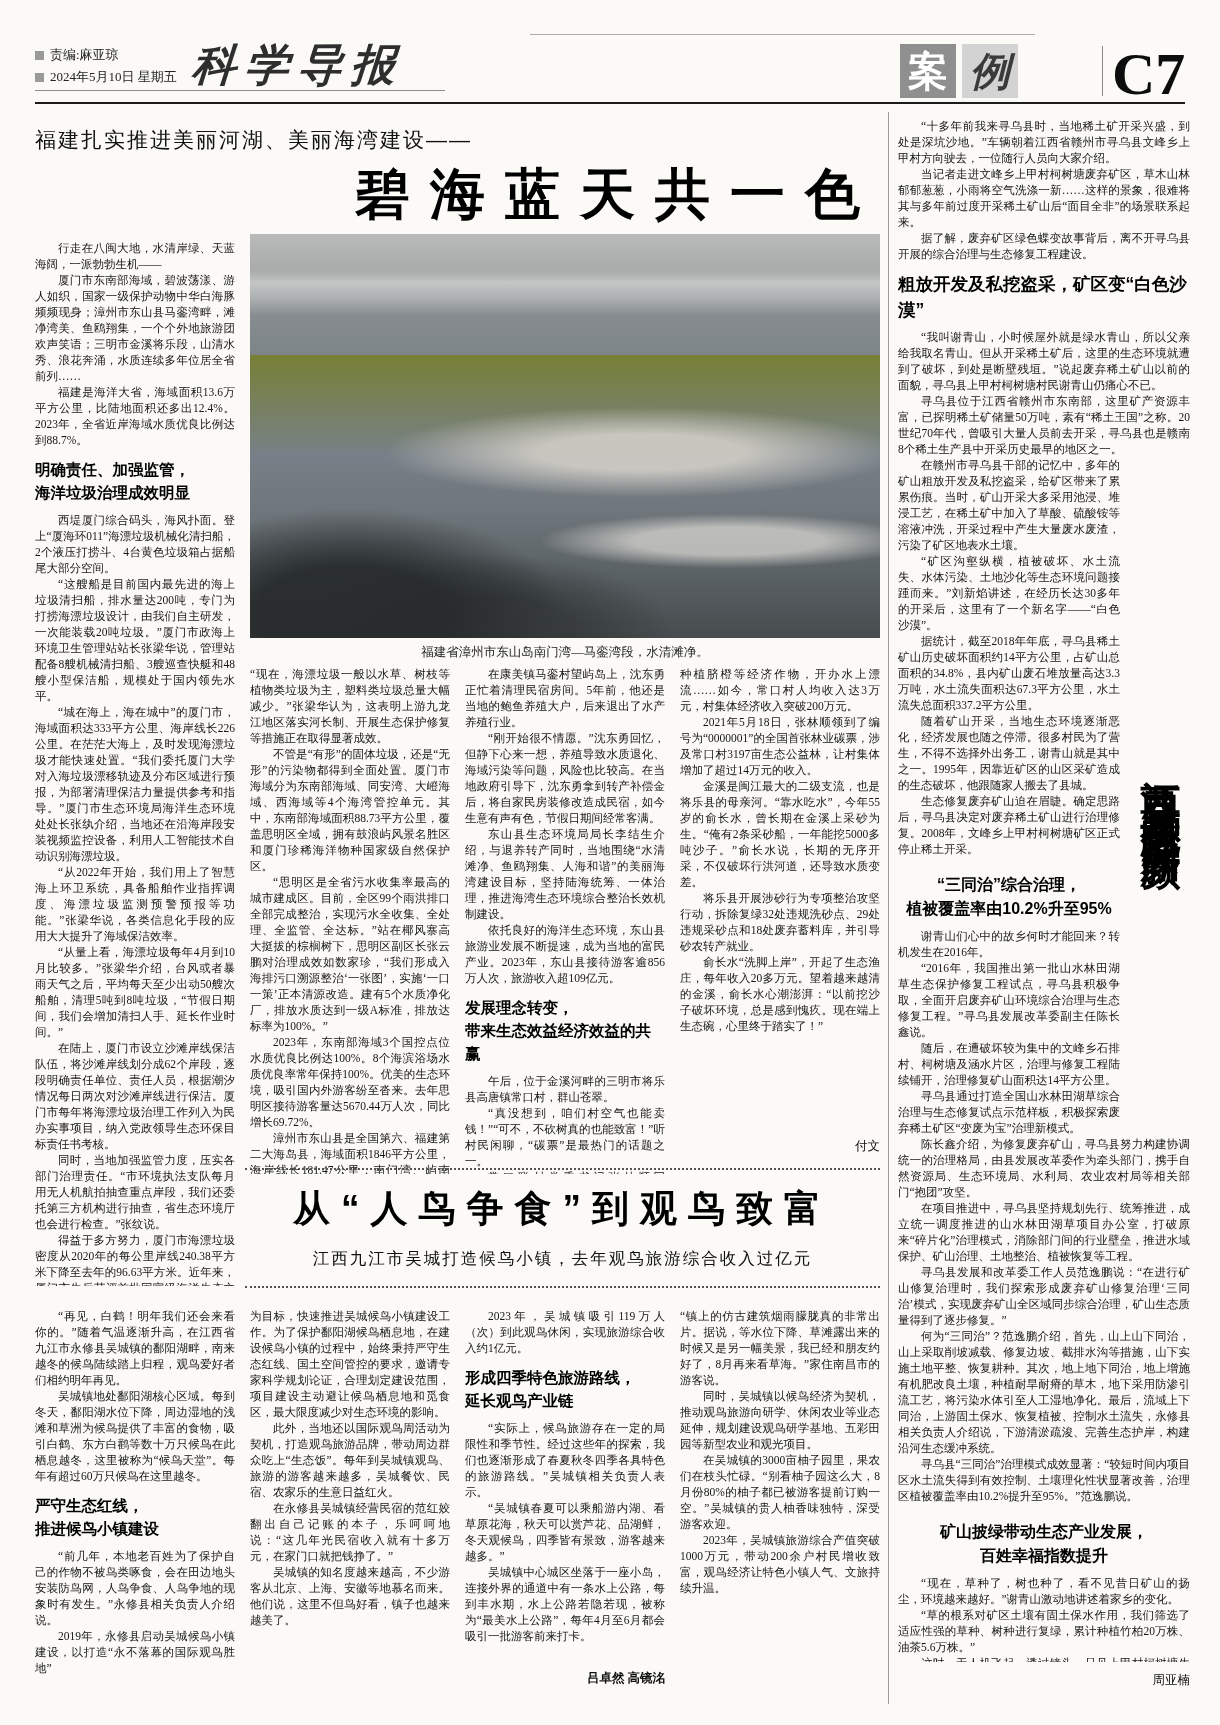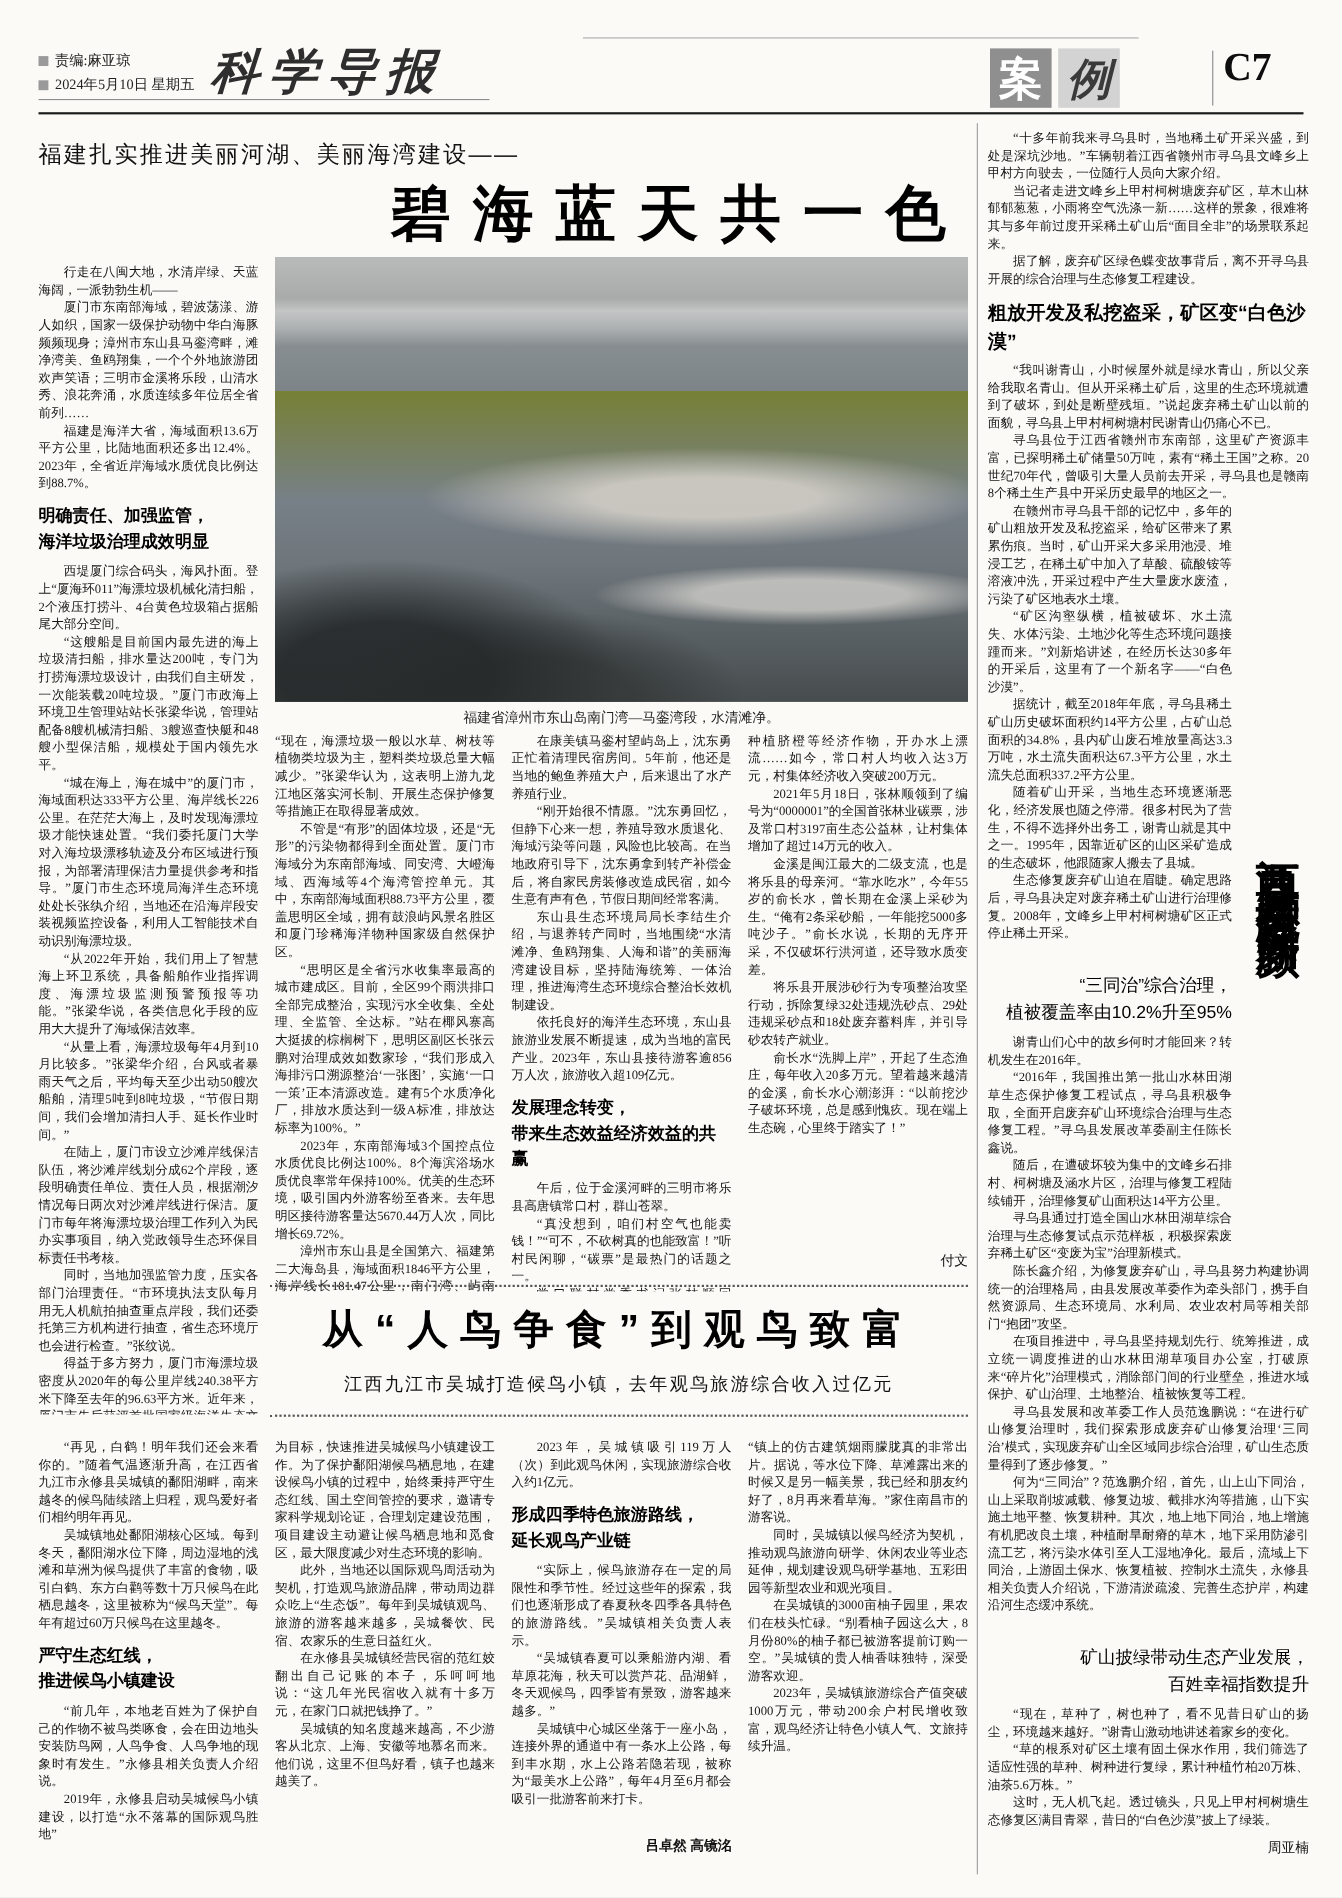--- a/index.html
+++ b/index.html
@@ -9,21 +9,21 @@
   
   .mh-line{font-size:13px;color:#222;display:flex;align-items:center;gap:6px;}
   .sq{width:9px;height:9px;background:#9a9a9a;display:inline-block;flex:0 0 auto;}
   .mh-rule{height:1px;background:#8d8d8d;}
   .logo{font-size:44px;font-weight:700;font-style:italic;letter-spacing:9px;color:#2e2e2e;
         font-family:"Liberation Serif",serif;transform:skewX(-4deg);}
   .badge{width:56px;height:54px;display:flex;align-items:center;justify-content:center;
          font-size:40px;font-weight:700;}
   .badge-an{background:#8f8f8f;color:#fff;font-family:"Liberation Sans",sans-serif;}
   .badge-li{background:#d3d3d3;color:#3a3a3a;font-style:italic;font-family:"Liberation Serif",serif;}
-  .pageno{font-size:36px;font-weight:700;font-family:"Liberation Serif",serif;color:#0d0d0d;}
+  .pageno{font-size:60px;font-weight:700;font-family:"Liberation Serif",serif;color:#0d0d0d;}
   .rule-main{height:2px;background:#1c1c1c;}
   .rule-thin{height:1px;background:#aaa;}
   
   .kicker{font-size:21px;letter-spacing:2px;color:#111;font-family:"Liberation Sans",sans-serif;}
   .headline{font-size:55px;font-weight:700;letter-spacing:20px;text-align:right;color:#000;
             font-family:"Liberation Sans",sans-serif;white-space:nowrap;}
   .photo{background-color:#868c8f;background-image:
       radial-gradient(ellipse 55% 42% at 16% 94%, rgba(38,42,43,.92) 0 28%, rgba(38,42,43,0) 62%),
       radial-gradient(ellipse 45% 30% at 38% 99%, rgba(52,56,56,.85) 0 30%, rgba(52,56,56,0) 66%),
       radial-gradient(ellipse 58% 16% at 62% 54%, rgba(214,210,201,.85) 0 28%, rgba(214,210,201,0) 70%),
@@ -42,22 +42,22 @@
   .b-headline{font-size:37px;font-weight:700;letter-spacing:11px;text-align:center;color:#000;
               font-family:"Liberation Sans",sans-serif;white-space:nowrap;}
   .b-subhead{font-size:16.5px;letter-spacing:2px;text-align:center;color:#111;
              font-family:"Liberation Sans",sans-serif;}
   
   .vrule{width:1px;background:#9c9c9c;}
   .rs{width:292px;font-size:11.5px;line-height:16px;text-align:justify;overflow:hidden;}
   .rs p{margin:0;text-indent:2em;}
   .rs-sub1{font-family:"Liberation Sans",sans-serif;font-weight:700;font-size:17.5px;line-height:26px;
            margin:9px 0 6px;color:#000;text-indent:0;text-align:left;}
-  .rs-sub{font-family:"Liberation Sans",sans-serif;font-weight:400;font-size:16px;line-height:24px;
-          margin:28px 0 7px;white-space:pre-line;color:#000;text-indent:0;text-align:right;}
+  .rs-sub{font-family:"Liberation Sans",sans-serif;font-weight:700;font-size:16px;line-height:24px;
+          margin:16px 0 7px;white-space:pre-line;color:#000;text-indent:0;text-align:center;}
   .vhead{float:right;width:58px;height:648px;margin:4px 0 10px 12px;
          writing-mode:vertical-rl;font-size:40px;font-weight:700;letter-spacing:5px;
          font-family:"Liberation Sans",sans-serif;color:#000;text-align:center;line-height:58px;}
 </style>
 </head>
 <body>
 
 <div id="page">
 
   <div class="abs rule-thin" style="left:530px;top:34px;width:505px;"></div>
@@ -186,20 +186,21 @@
     <div class="rs-sub">“三同治”综合治理，
 植被覆盖率由10.2%升至95%</div>
     <p>谢青山们心中的故乡何时才能回来？转机发生在2016年。</p>
     <p>“2016年，我国推出第一批山水林田湖草生态保护修复工程试点，寻乌县积极争取，全面开启废弃矿山环境综合治理与生态修复工程。”寻乌县发展改革委副主任陈长鑫说。</p>
     <p>随后，在遭破坏较为集中的文峰乡石排村、柯树塘及涵水片区，治理与修复工程陆续铺开，治理修复矿山面积达14平方公里。</p>
     <p>寻乌县通过打造全国山水林田湖草综合治理与生态修复试点示范样板，积极探索废弃稀土矿区“变废为宝”治理新模式。</p>
     <p>陈长鑫介绍，为修复废弃矿山，寻乌县努力构建协调统一的治理格局，由县发展改革委作为牵头部门，携手自然资源局、生态环境局、水利局、农业农村局等相关部门“抱团”攻坚。</p>
     <p>在项目推进中，寻乌县坚持规划先行、统筹推进，成立统一调度推进的山水林田湖草项目办公室，打破原来“碎片化”治理模式，消除部门间的行业壁垒，推进水域保护、矿山治理、土地整治、植被恢复等工程。</p>
     <p>寻乌县发展和改革委工作人员范逸鹏说：“在进行矿山修复治理时，我们探索形成废弃矿山修复治理‘三同治’模式，实现废弃矿山全区域同步综合治理，矿山生态质量得到了逐步修复。”</p>
     <p>何为“三同治”？范逸鹏介绍，首先，山上山下同治，山上采取削坡减载、修复边坡、截排水沟等措施，山下实施土地平整、恢复耕种。其次，地上地下同治，地上增施有机肥改良土壤，种植耐旱耐瘠的草木，地下采用防渗引流工艺，将污染水体引至人工湿地净化。最后，流域上下同治，上游固土保水、恢复植被、控制水土流失，永修县相关负责人介绍说，下游清淤疏浚、完善生态护岸，构建沿河生态缓冲系统。</p>
+    <p>寻乌县“三同治”治理模式成效显著：“较短时间内项目区水土流失得到有效控制、土壤理化性状显著改善，治理区植被覆盖率由10.2%提升至95%。”范逸鹏说。</p>
     <div class="rs-sub">矿山披绿带动生态产业发展，
 百姓幸福指数提升</div>
     <p>“现在，草种了，树也种了，看不见昔日矿山的扬尘，环境越来越好。”谢青山激动地讲述着家乡的变化。</p>
     <p>“草的根系对矿区土壤有固土保水作用，我们筛选了适应性强的草种、树种进行复绿，累计种植竹柏20万株、油茶5.6万株。”</p>
     <p>这时，无人机飞起。透过镜头，只见上甲村柯树塘生态修复区满目青翠，昔日的“白色沙漠”披上了绿装。</p>
 
   </div>
   <div class="abs byline" style="left:898px;top:1672px;width:292px;">周亚楠</div>
 
 </div>

